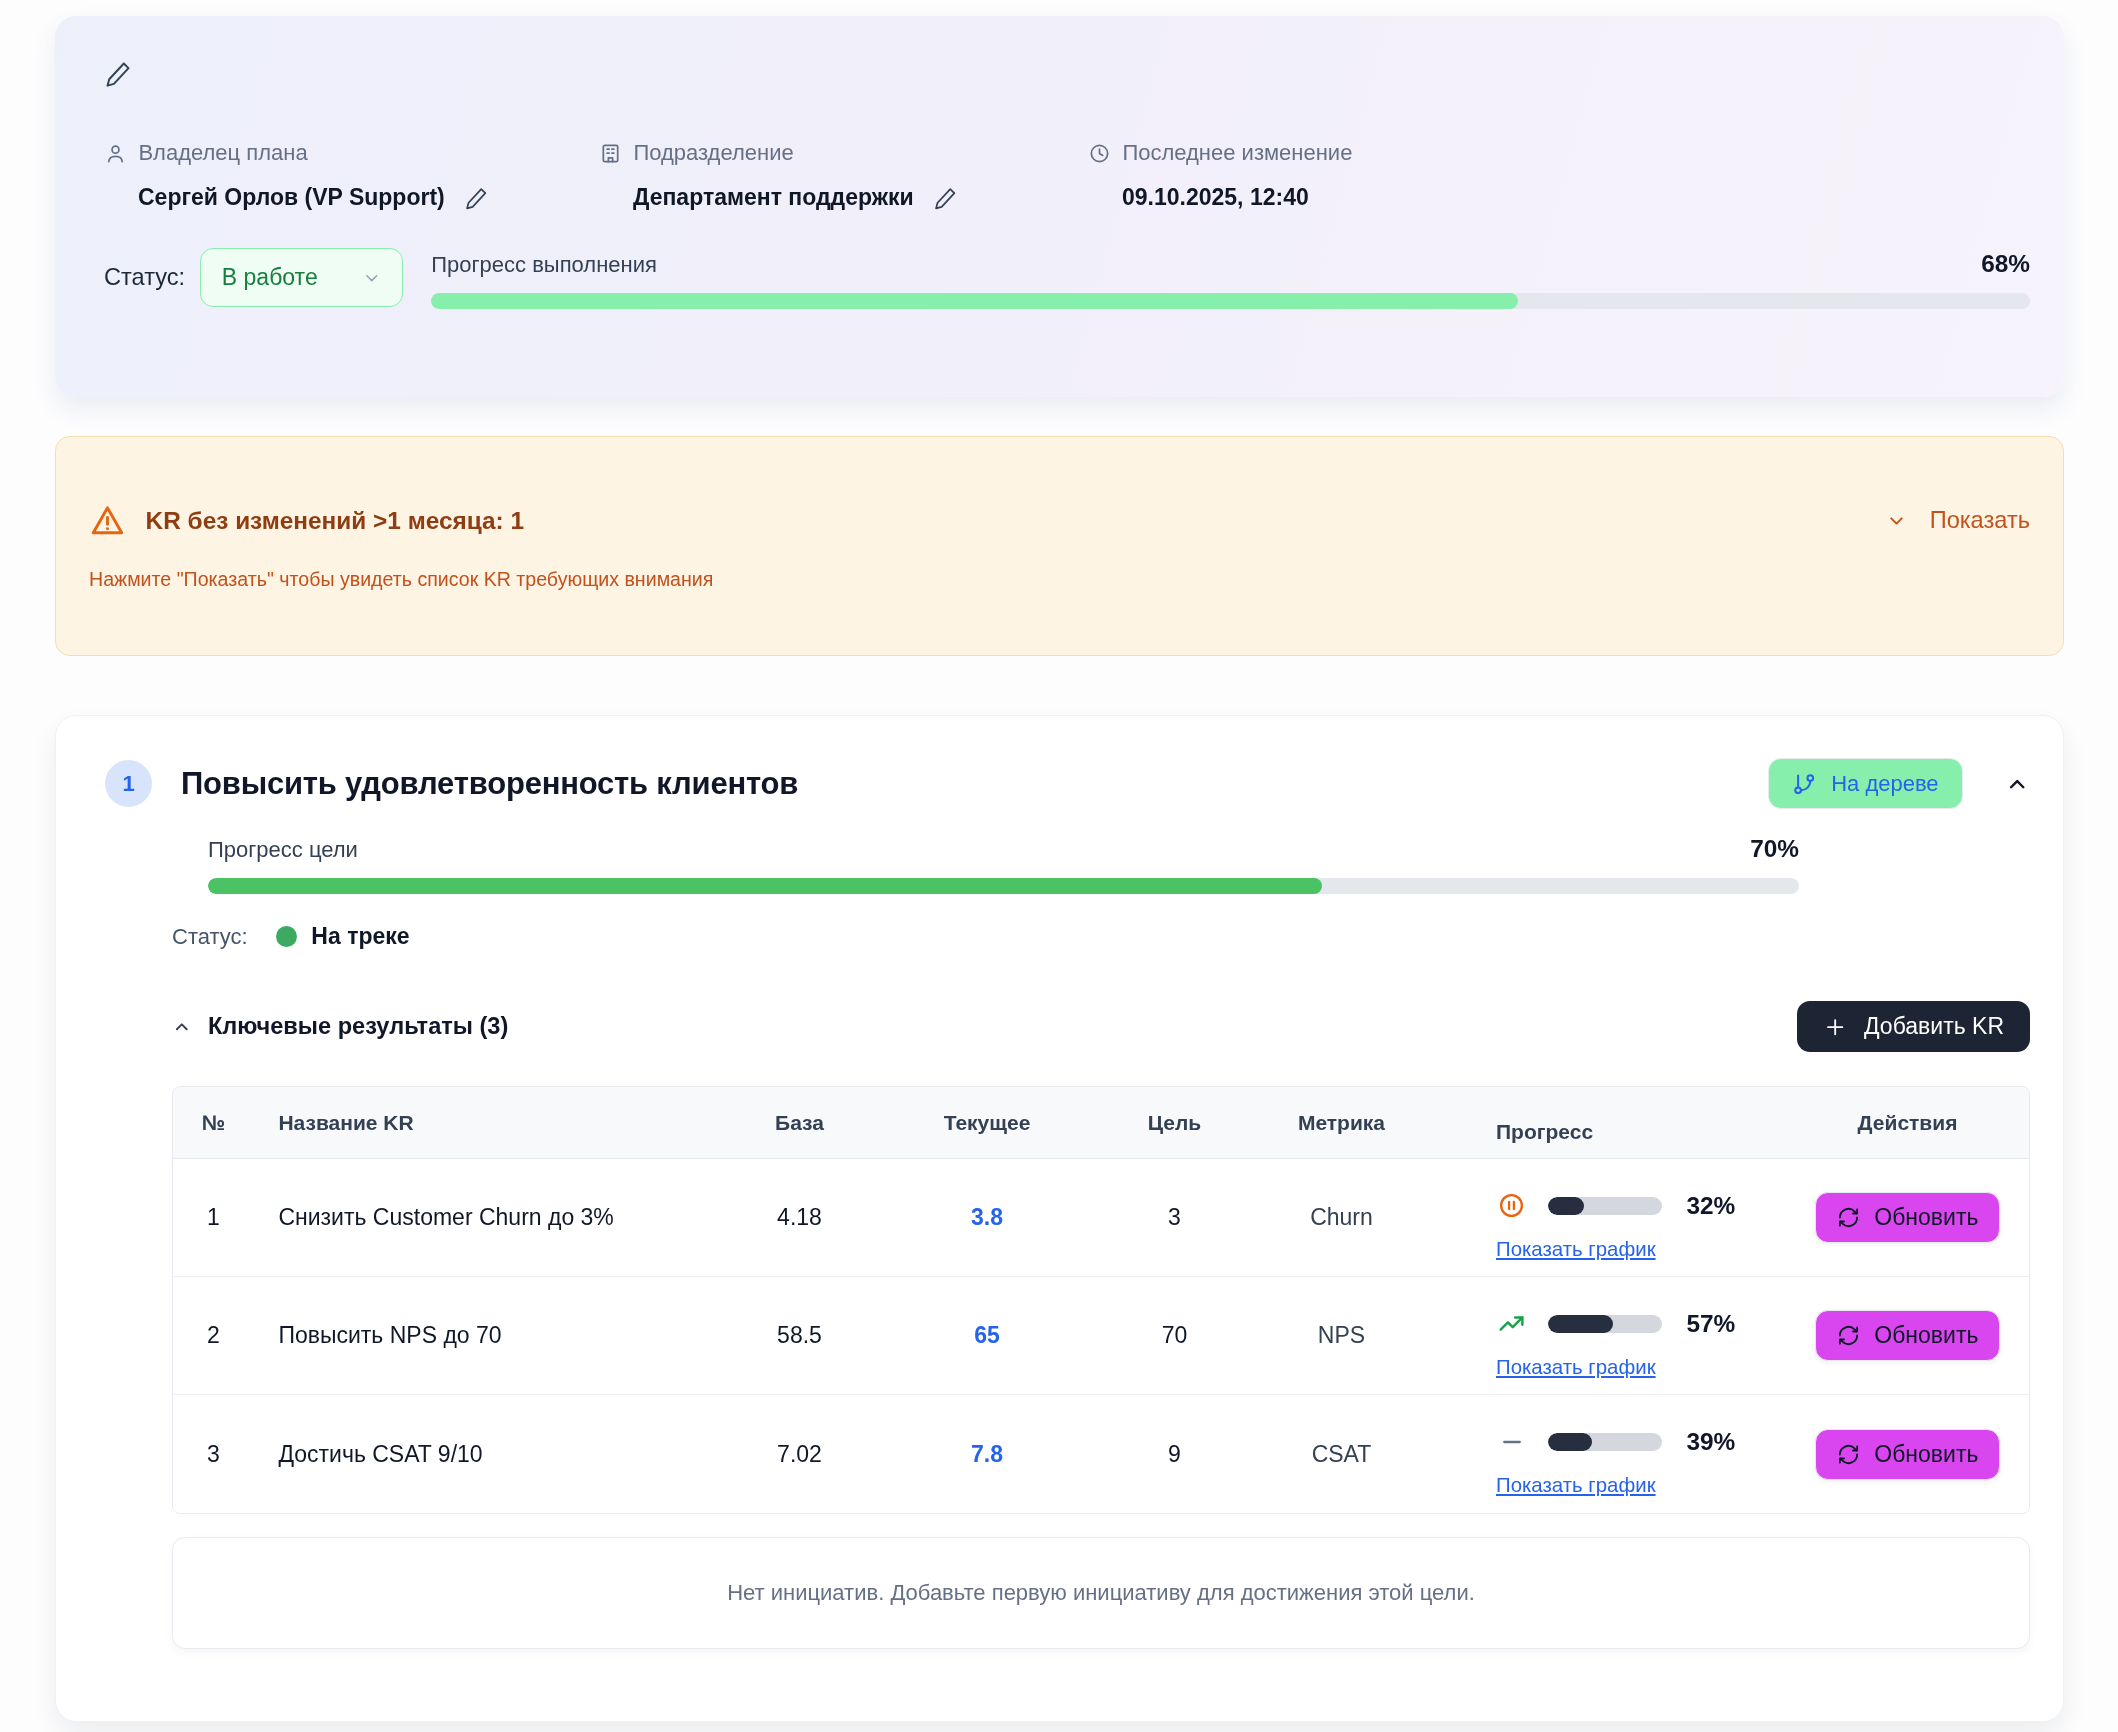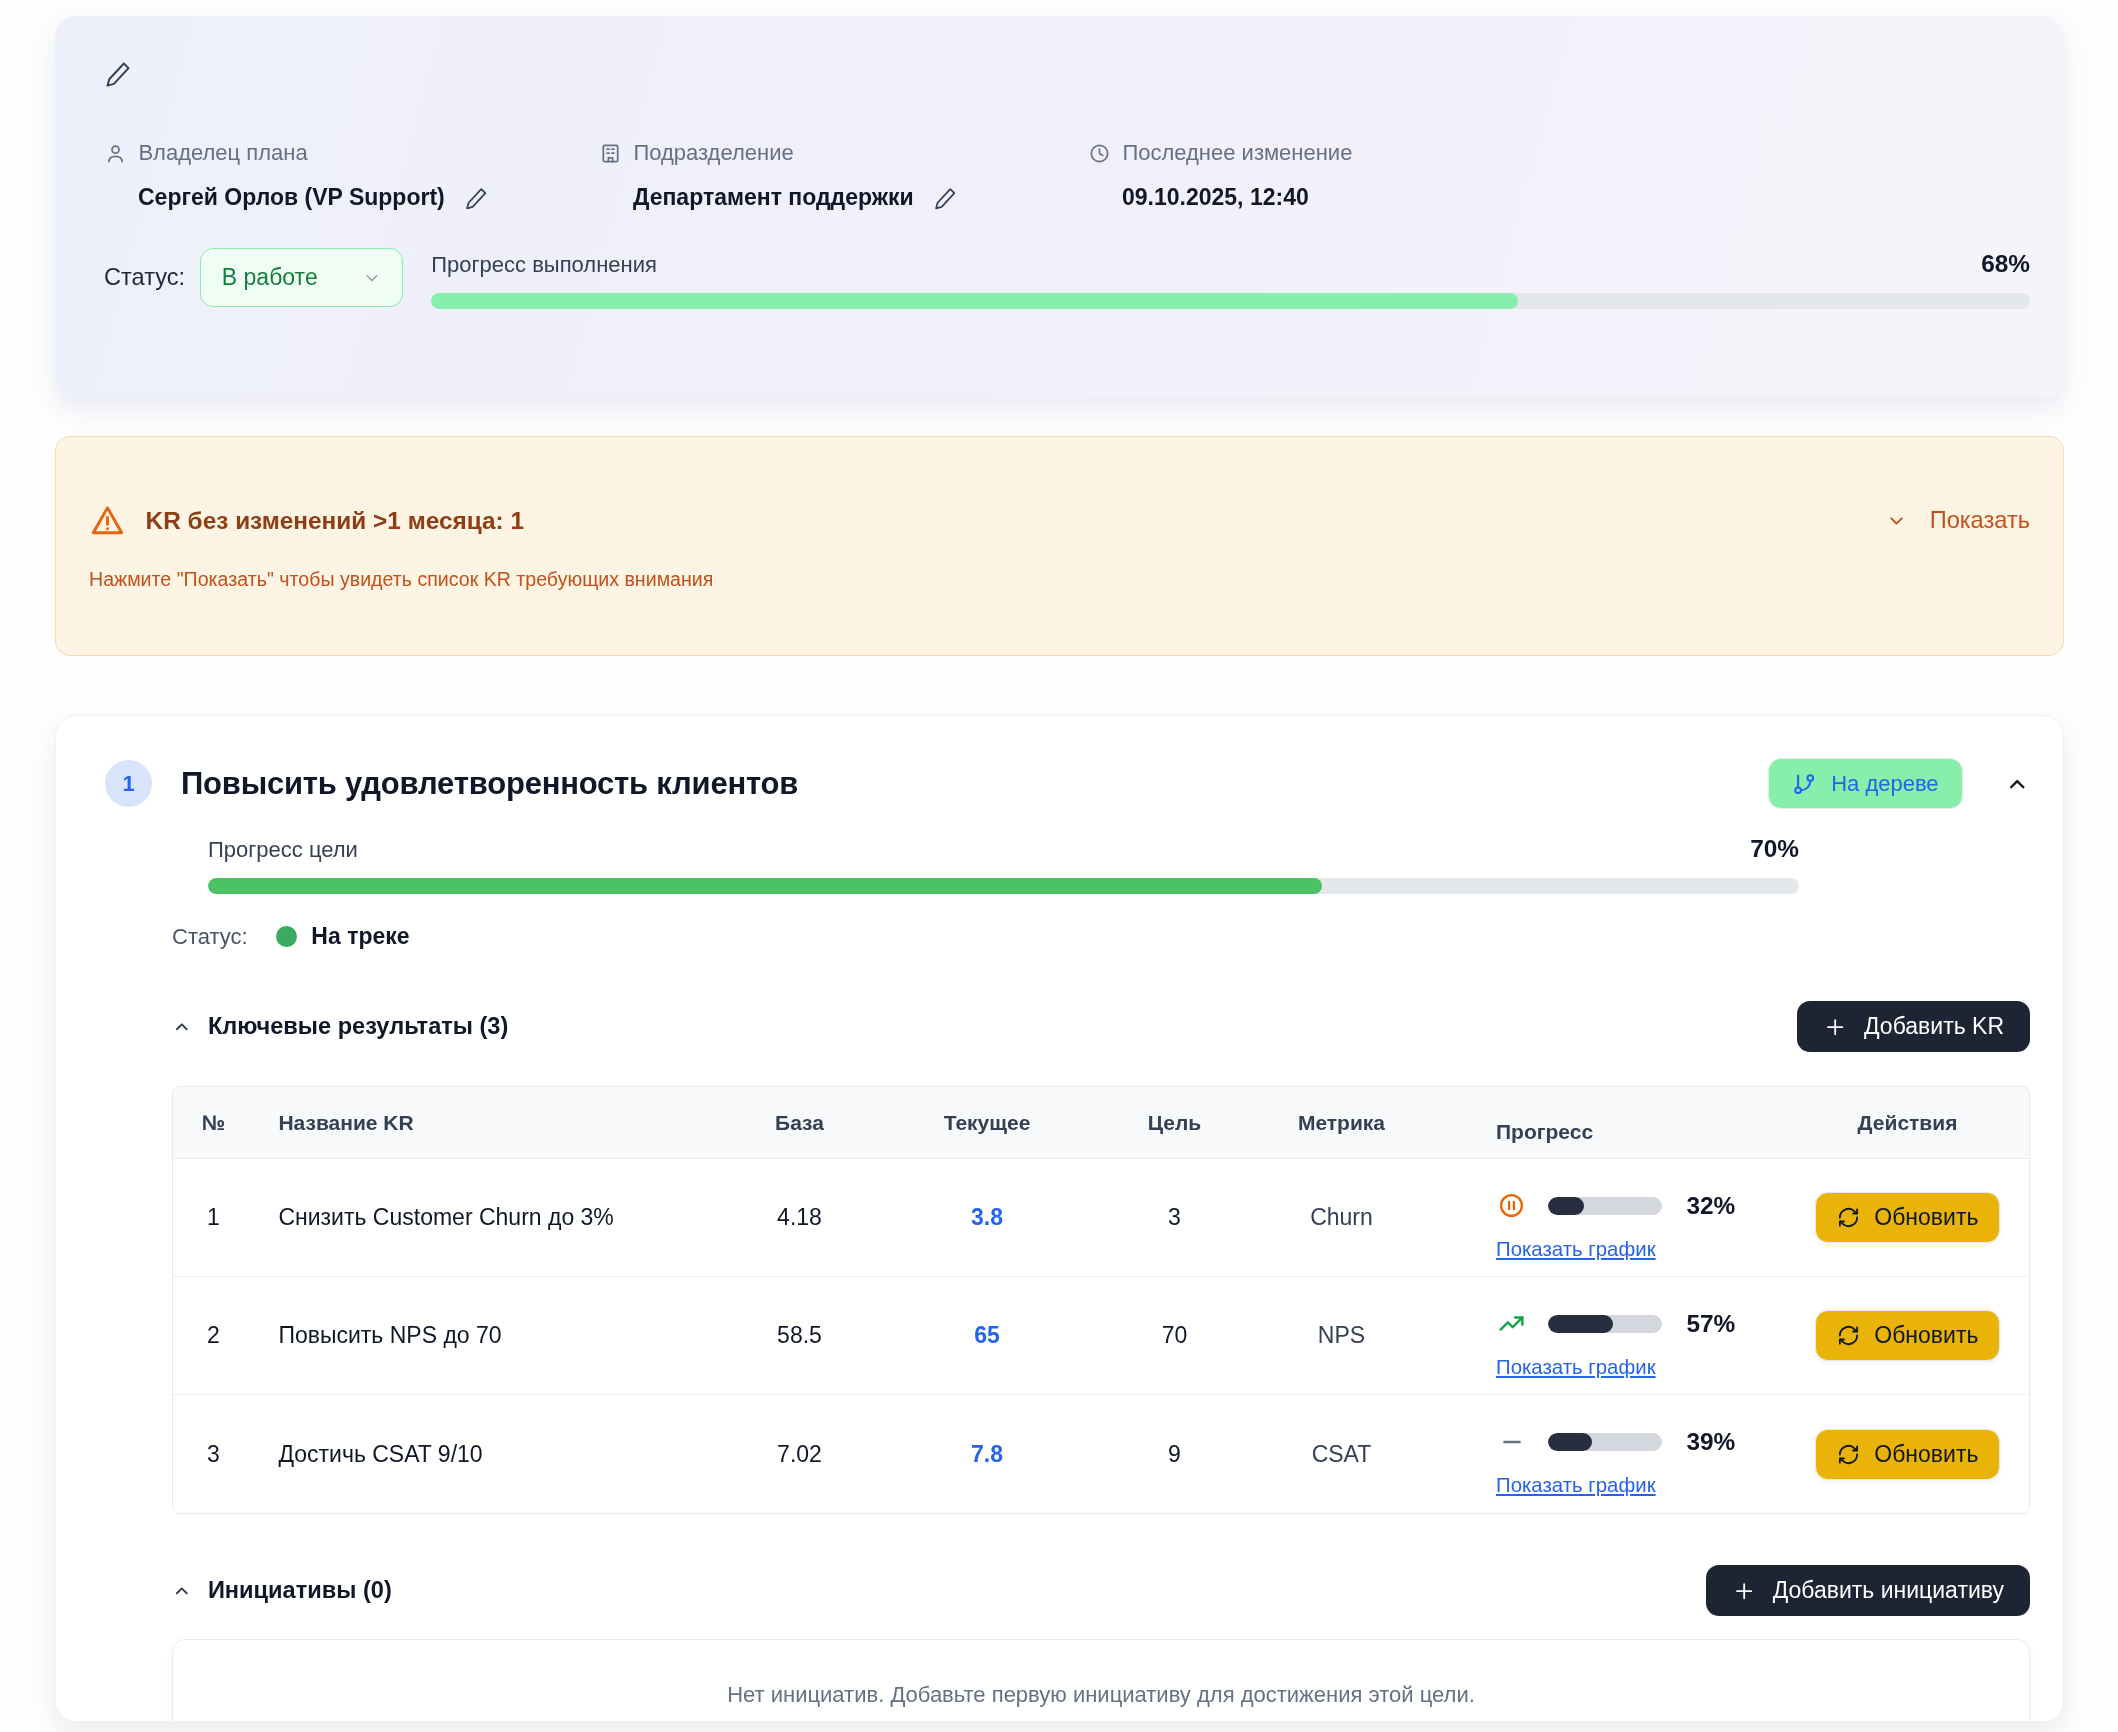--- a/index.html
+++ b/index.html
@@ -125,21 +125,21 @@
   .ic-up svg { width:29px; height:29px; color:#16a34a; }
   .ic-flat svg { width:26px; height:26px; color:#667085; }
   .mini-bar { width:114px; height:18px; border-radius:9px; background:#d4d7dd; overflow:hidden; margin-left:21px; }
   .mini-fill { display:block; height:100%; background:#272e3f; border-radius:9px; }
   .prog-pct { font-size:24.4px; font-weight:700; color:#0f1728; margin-left:24.4px; }
   .chart-link { display:inline-block; margin-top:18px; color:#2563eb; font-size:20.4px; text-decoration:underline; cursor:pointer; }
 
   .c-act { display:flex; justify-content:center; }
   .update-btn {
     display:inline-flex; align-items:center; gap:14.7px; height:51px; padding:0 21px;
-    background:#eab308; border:1.6px solid #e7e9ee; border-radius:13px; font-size:23px; color:#101828;
+    background:#d946ef; border:1.6px solid #e7e9ee; border-radius:13px; font-size:23px; color:#101828;
     cursor:pointer; box-shadow:0 1.6px 4.9px rgba(16,24,40,.06); font-family:inherit;
   }
   .update-btn svg { width:23px; height:23px; }
 
   .empty-box {
     margin:23px 0 0 67px; width:1858px; height:112px;
     border:1.6px solid #e9eaef; border-radius:13px; background:#fff;
     display:flex; align-items:center; justify-content:center;
     color:#667085; font-size:22px; box-shadow:0 3.3px 8.1px rgba(16,24,40,.04);
   }
@@ -441,36 +441,20 @@
                   <path d="M21 3.5v4.3h-4.3"></path>
                   <path d="M3 20.5v-4.3h4.3"></path>
                 </svg>
               </span>
             <span>Обновить</span>
           </button>
         </div>
       </div>
     </div>
 
-    <div class="section-row">
-      <span class="icon sec-chev">
-          <svg viewBox="0 0 24 24" fill="none" stroke="currentColor" stroke-width="2.4" stroke-linecap="round" stroke-linejoin="round">
-            <path d="m6 15 6-6 6 6"></path>
-          </svg>
-        </span>
-      <span class="section-title">Инициативы (0)</span>
-      <button class="dark-btn">
-        <span class="icon">
-            <svg viewBox="0 0 24 24" fill="none" stroke="currentColor" stroke-width="1.8" stroke-linecap="round">
-              <path d="M12 5v14M5 12h14"></path>
-            </svg>
-          </span>
-        <span>Добавить инициативу</span>
-      </button>
-    </div>
 
     <div class="empty-box">
       <span>Нет инициатив. Добавьте первую инициативу для достижения этой цели.</span>
     </div>
   </section>
 
 </div>
 
 
 </body></html>

